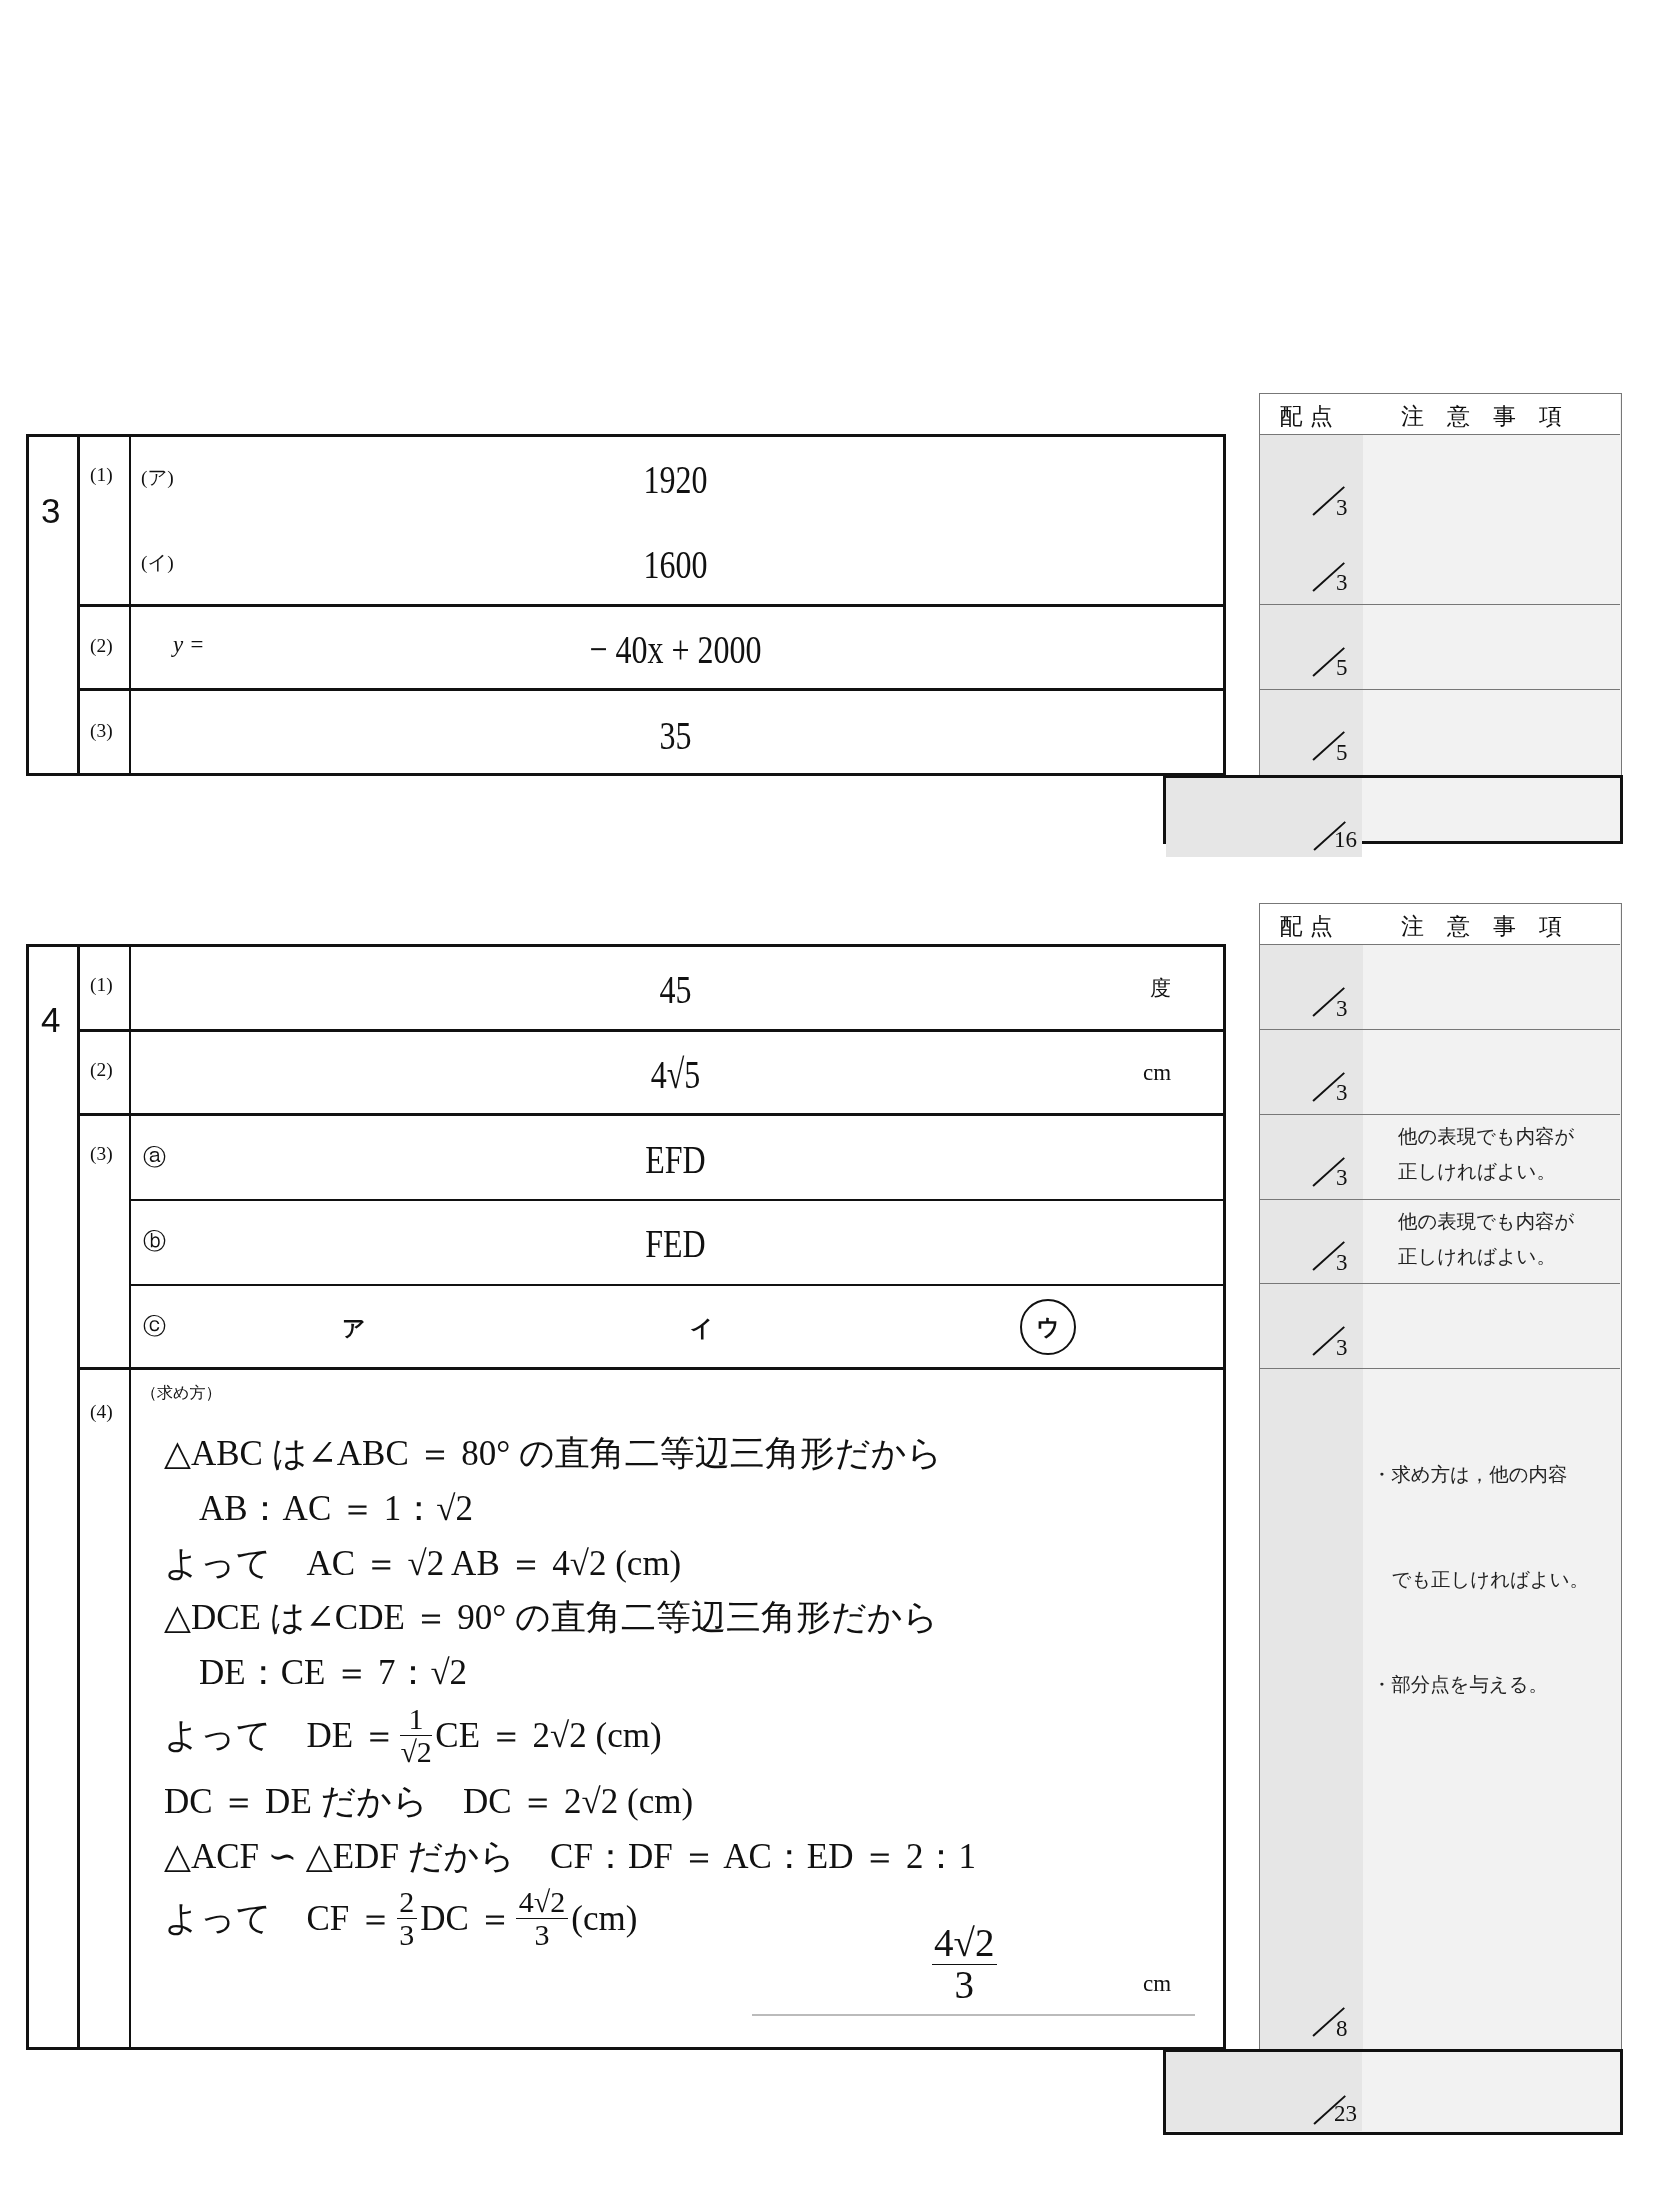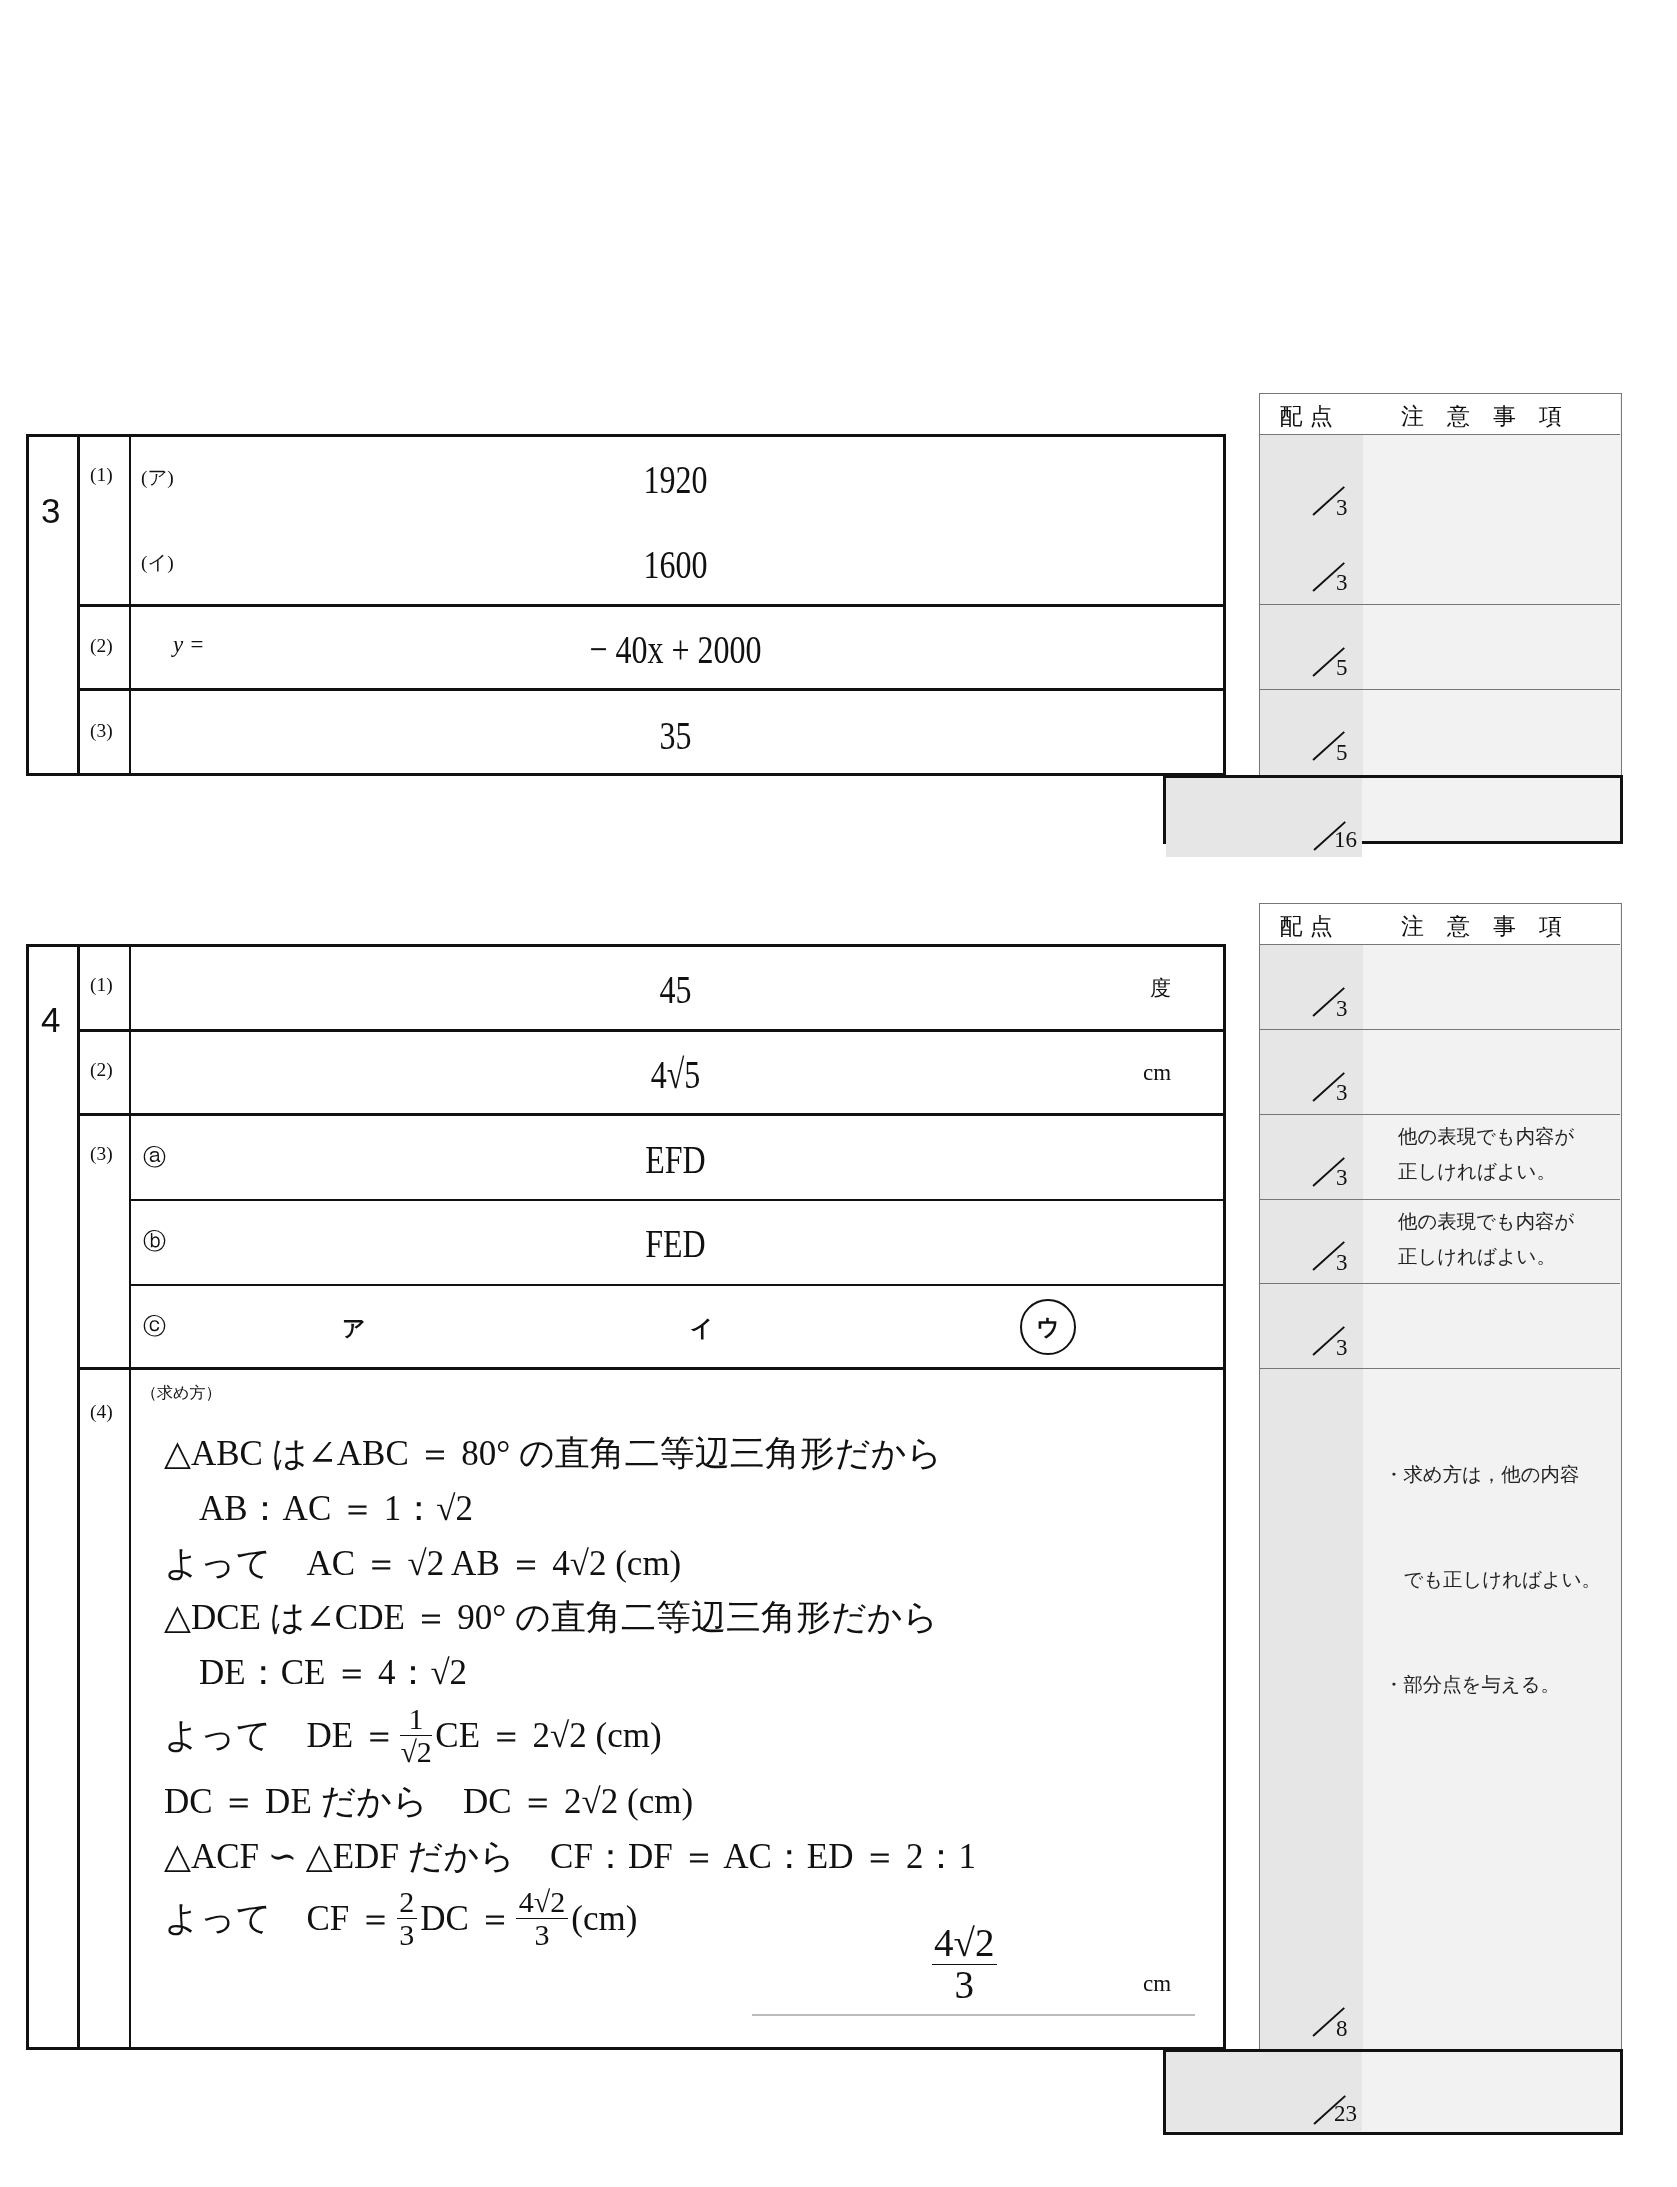--- a/index.html
+++ b/index.html
@@ -107,21 +107,21 @@
   <span class="kana">ウ</span>
 </div>
 
 <div class="abs qnum" style="left:90px;top:1401px;">(4)</div>
 <div class="abs" style="left:141px;top:1383px;font-family:'DejaVu Sans',sans-serif;font-size:16px;">（求め方）</div>
 
 <div class="abs sol" style="left:164px;top:1436px;">△ABC は∠ABC ＝ 80°  の直角二等辺三角形だから</div>
 <div class="abs sol" style="left:199px;top:1491px;">AB：AC ＝ 1：√2</div>
 <div class="abs sol" style="left:164px;top:1546px;text-align:center;">よって　AC ＝ √2 AB ＝ 4√2 (cm)</div>
 <div class="abs sol" style="left:164px;top:1600px;">△DCE は∠CDE ＝ 90°  の直角二等辺三角形だから</div>
-<div class="abs sol" style="left:199px;top:1655px;">DE：CE ＝ 4：√2</div>
+<div class="abs sol" style="left:199px;top:1655px;">DE：CE ＝ 7：√2</div>
 
 <div class="abs sol" style="left:164px;top:1703px;display:flex;align-items:center;">
   <span>よって　DE ＝</span>
   <span class="frac">
       <span class="num">1</span>
       <span class="den">√2</span>
     </span>
   <span>CE ＝ 2√2 (cm)</span>
 </div>
 
@@ -175,21 +175,21 @@
   <div class="pts" style="left:76px;top:1112px;">8</div>
 
   <div class="abs note" style="left:138px;top:215px;">
     <div>他の表現でも内容が</div>
     <div>正しければよい。</div>
   </div>
   <div class="abs note" style="left:138px;top:300px;">
     <div>他の表現でも内容が</div>
     <div>正しければよい。</div>
   </div>
-  <div class="abs note" style="left:124px;top:483px;white-space:pre;">
+  <div class="abs note" style="left:112px;top:483px;white-space:pre;">
     <div>・求め方は，他の内容</div>
     <div>　でも正しければよい。</div>
     <div>・部分点を与える。</div>
   </div>
 </div>
 
 <div class="abs total" style="left:1163px;top:2049px;width:460px;height:86px;">
   <div class="abs pts-col" style="left:0;top:0;width:196px;height:79px;"></div>
   <div class="slash" style="left:148px;top:71px;"></div>
   <div class="pts" style="left:168px;top:49px;">23</div>

